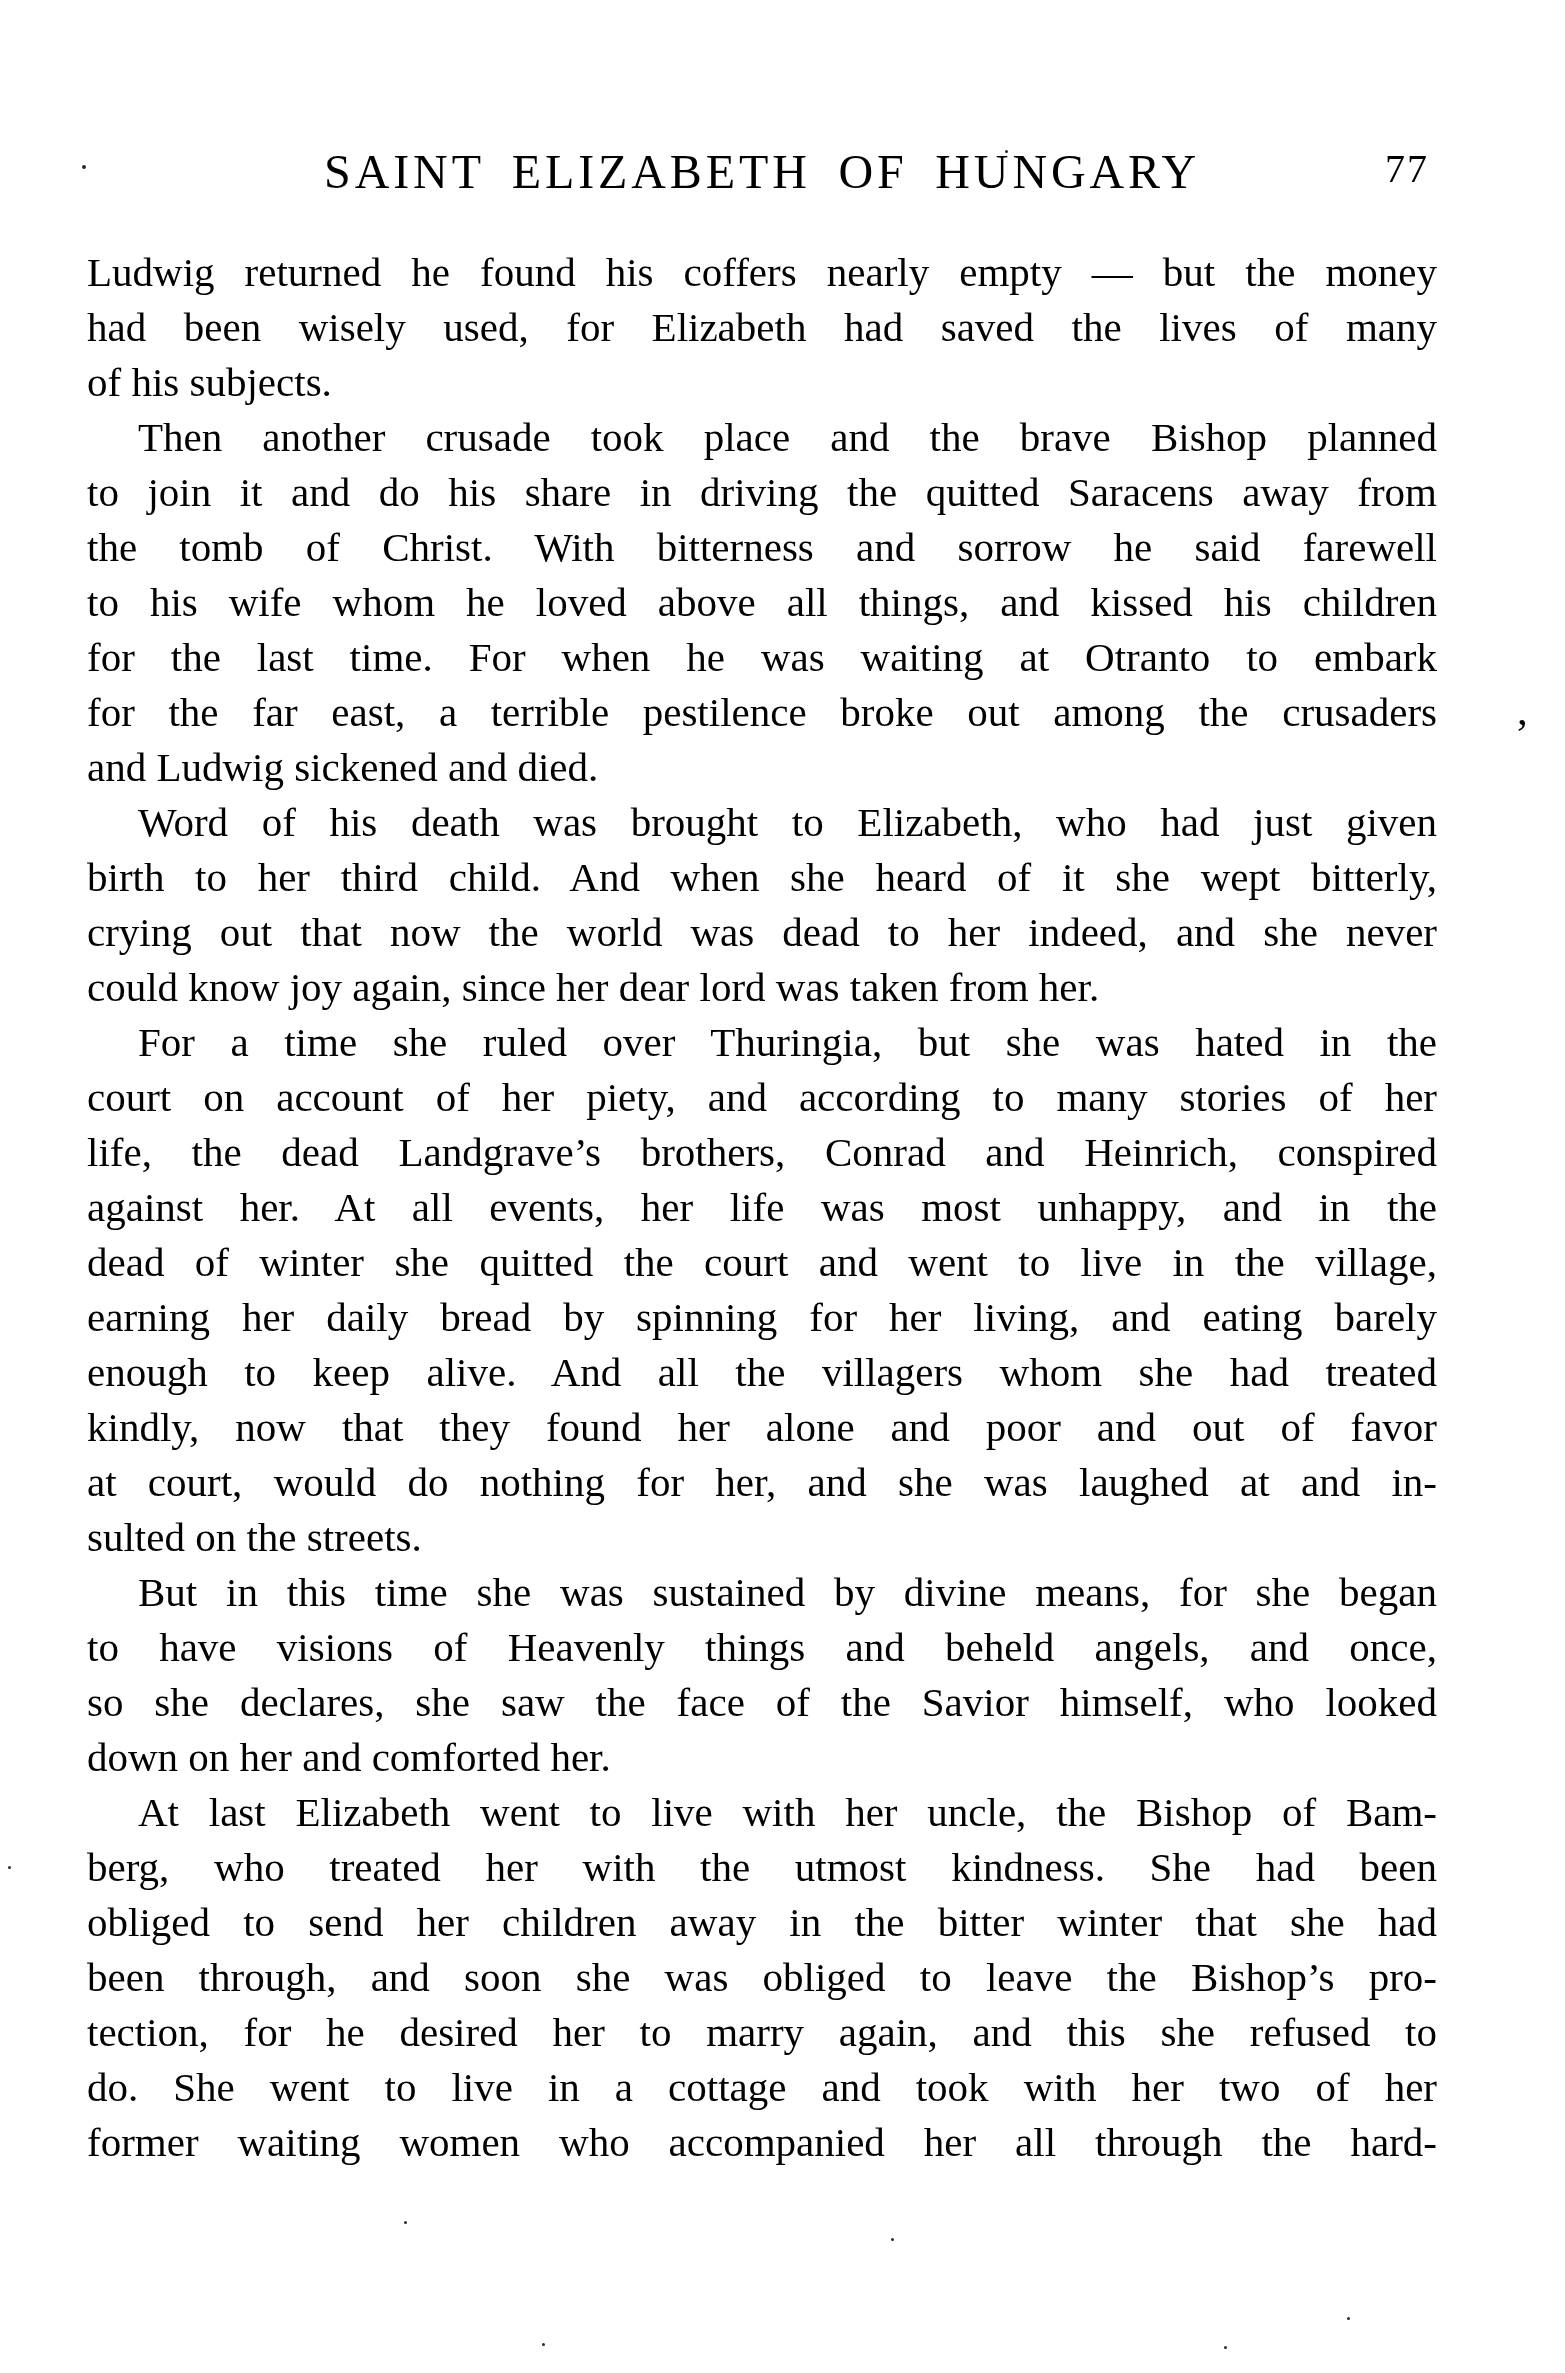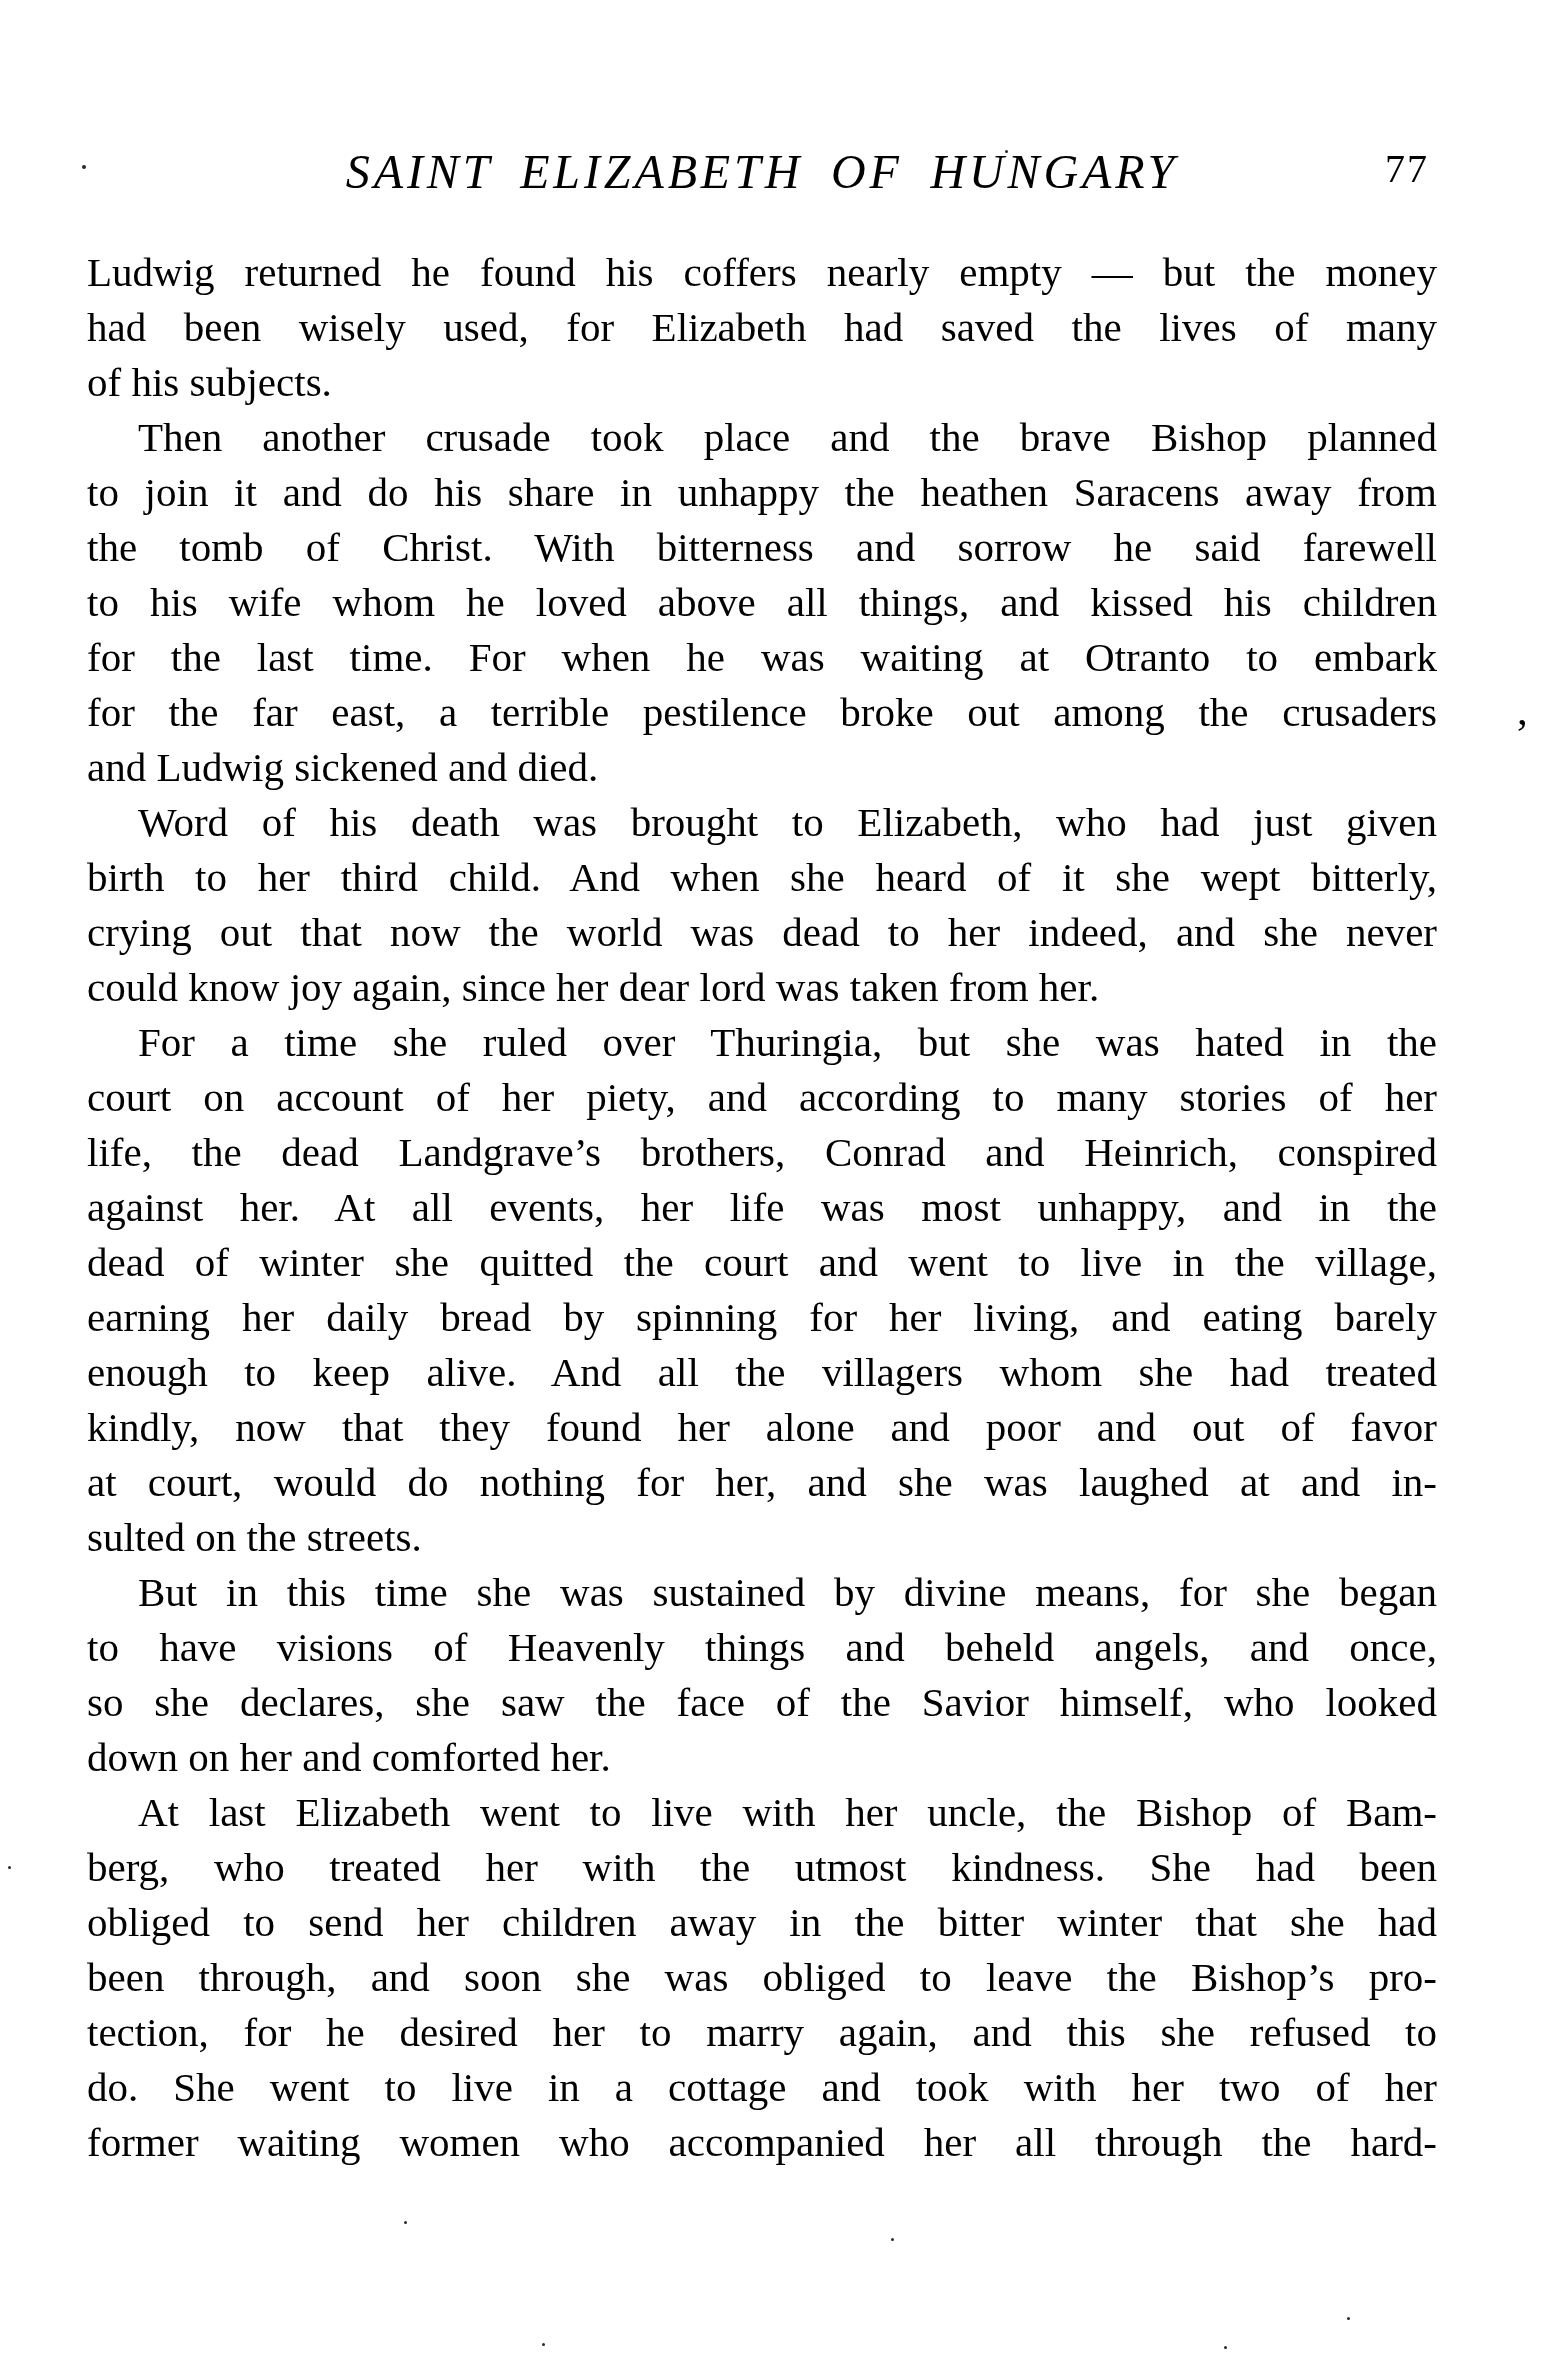--- a/index.html
+++ b/index.html
@@ -15,21 +15,20 @@
   .header-title {
     position: absolute;
     top: 144px;
     left: 87px;
     width: 1350px;
     text-align: center;
     font-size: 48px;
     letter-spacing: 3.9px;
     word-spacing: 11.8px;
     white-space: nowrap;
-    font-style: italic;
   }
   .page-number {
     position: absolute;
     top: 145px;
     left: 1385px;
     width: 69px;
     font-size: 40px;
     letter-spacing: 2px;
   }
   .body-text {
@@ -65,21 +64,21 @@
 
   <div class="header-title">SAINT ELIZABETH OF HUNGARY</div>
 
   <div class="page-number">77</div>
 
   <div class="body-text" id="body-text">
       <div class="line j">Ludwig returned he found his coffers nearly empty — but the money</div>
       <div class="line j">had been wisely used, for Elizabeth had saved the lives of many</div>
       <div class="line">of his subjects.</div>
       <div class="line j ind">Then another crusade took place and the brave Bishop planned</div>
-      <div class="line j">to join it and do his share in unhappy the heathen Saracens away from</div>
+      <div class="line j">to join it and do his share in driving the quitted Saracens away from</div>
       <div class="line j">the tomb of Christ.  With bitterness and sorrow he said farewell</div>
       <div class="line j">to his wife whom he loved above all things, and kissed his children</div>
       <div class="line j">for the last time.  For when he was waiting at Otranto to embark</div>
       <div class="line j">for the far east, a terrible pestilence broke out among the crusaders</div>
       <div class="line">and Ludwig sickened and died.</div>
       <div class="line j ind">Word of his death was brought to Elizabeth, who had just given</div>
       <div class="line j">birth to her third child.  And when she heard of it she wept bitterly,</div>
       <div class="line j">crying out that now the world was dead to her indeed, and she never</div>
       <div class="line">could know joy again, since her dear lord was taken from her.</div>
       <div class="line j ind">For a time she ruled over Thuringia, but she was hated in the</div>

